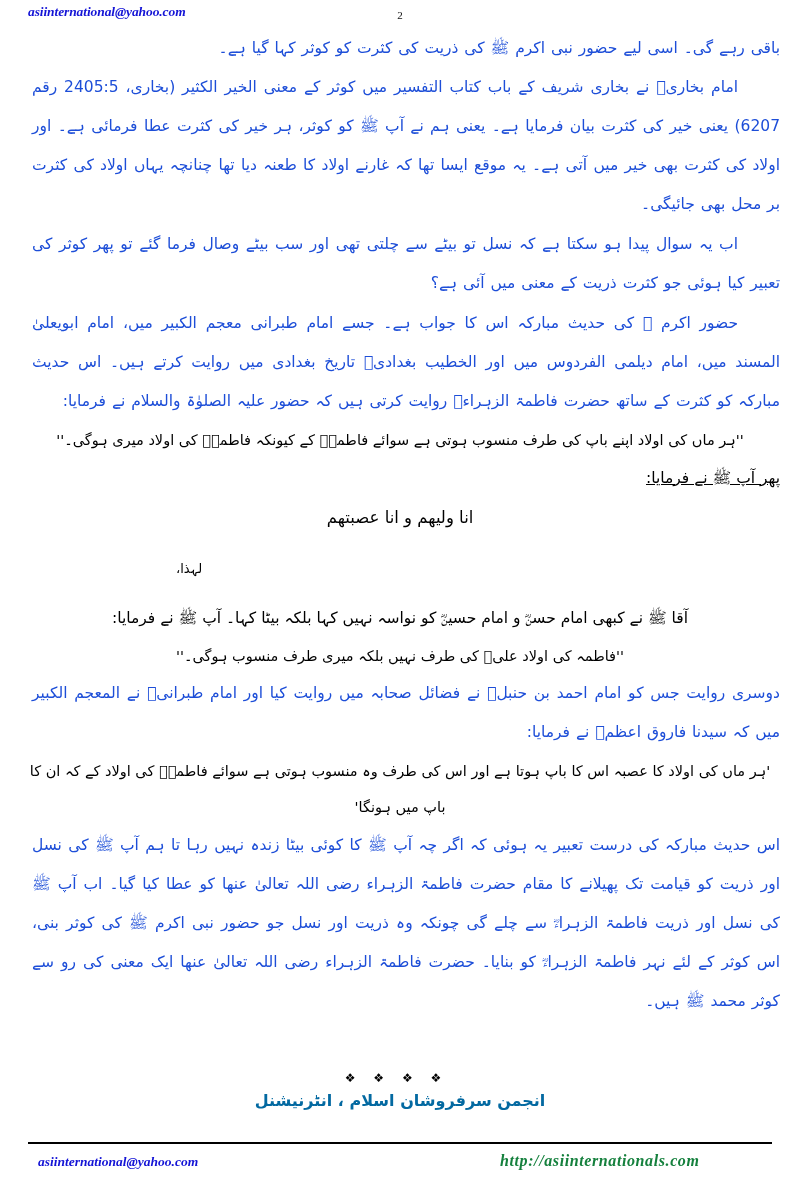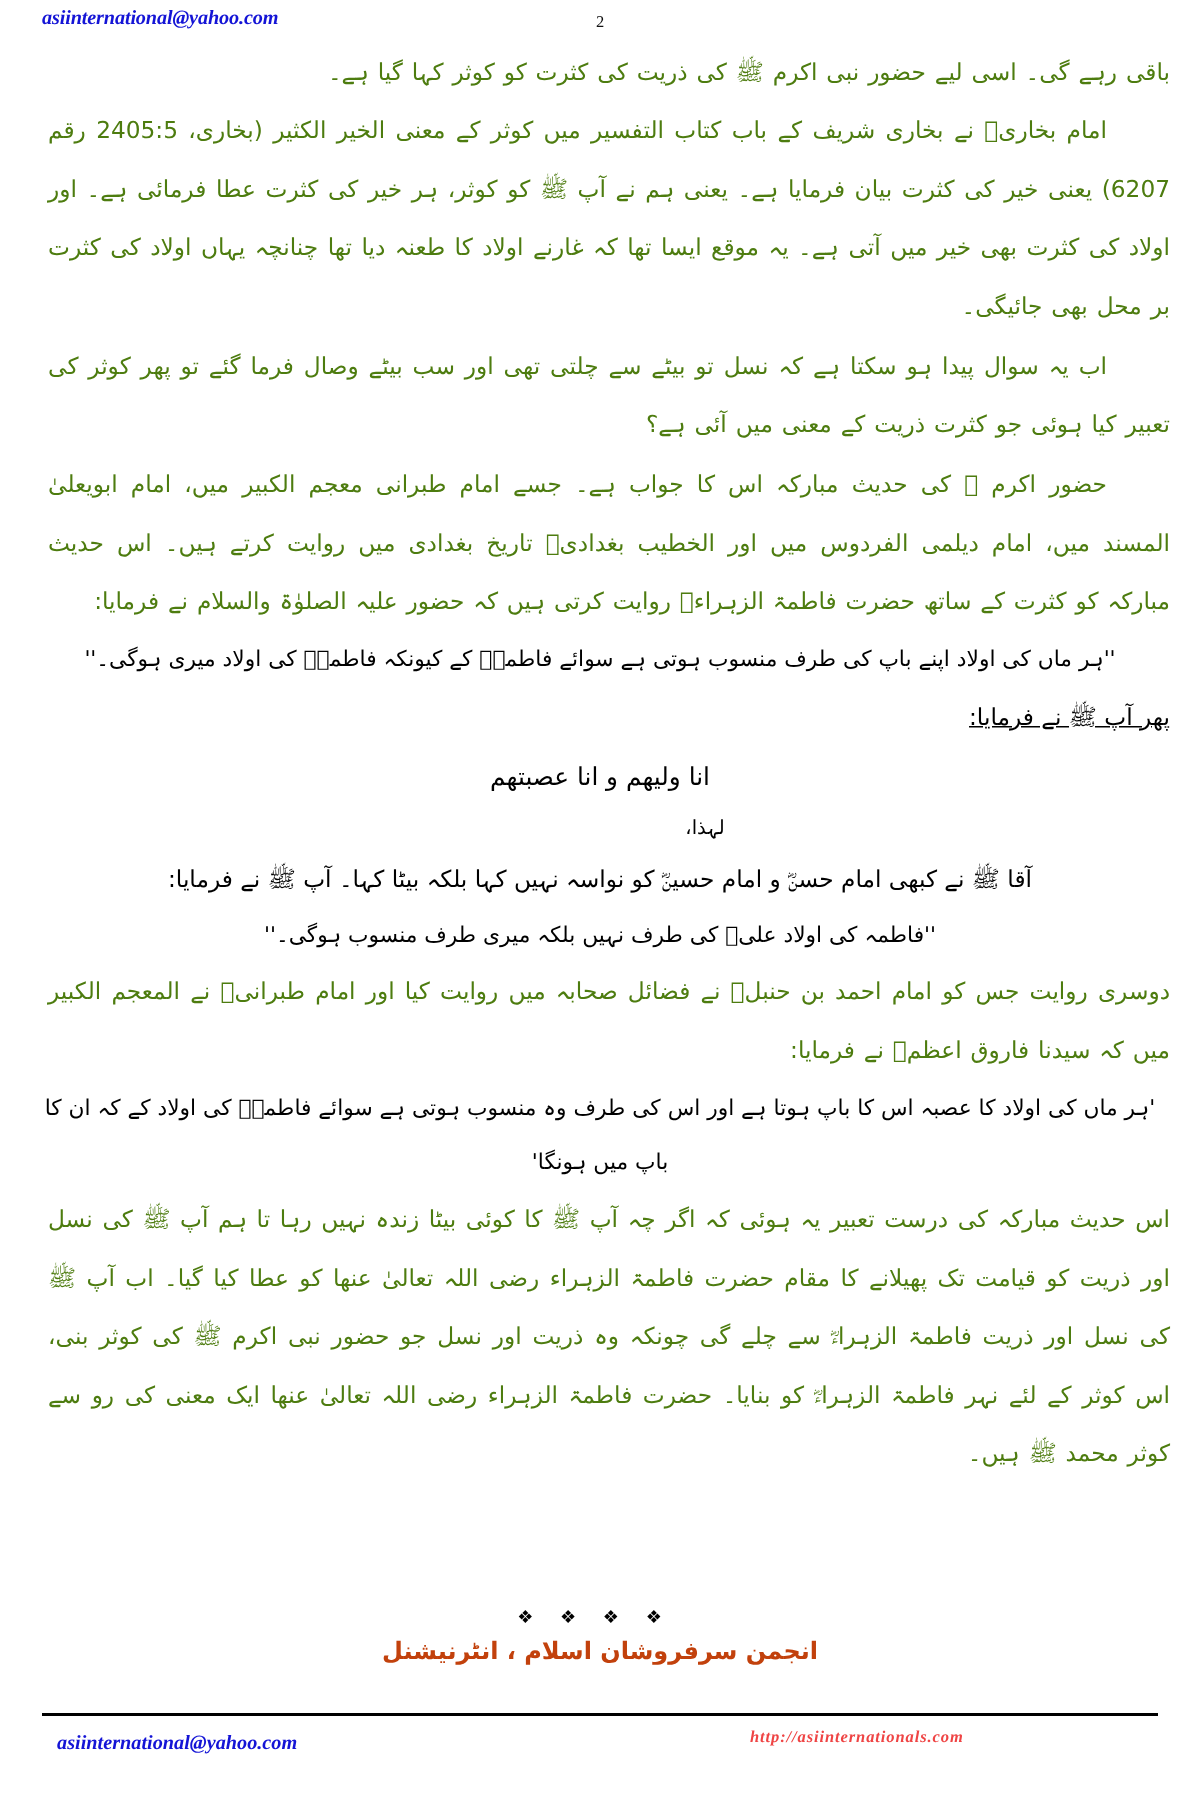--- a/index.html
+++ b/index.html
@@ -66,21 +66,21 @@
     width: 760px;
     height: 1040px;
     direction: rtl;
     text-align: right;
   }
 
   .para {
     font-family: "DejaVu Sans", "Liberation Sans", sans-serif;
     font-size: 15.5px;
     line-height: 2.52;
-    color: #4d7c0f;
+    color: #1d4ed8;
     text-align: justify;
     text-align-last: right;
     margin: 0 0 1px 12px;
     word-spacing: 1px;
   }
   .para.indent { text-indent: 42px; }
   .para.tight  { line-height: 2.38; }
 
   .line-right {
     font-family: "DejaVu Sans", "Liberation Sans", sans-serif;
@@ -105,23 +105,23 @@
     font-family: "DejaVu Sans", "Liberation Sans", sans-serif;
     font-size: 14.5px;
     line-height: 2.5;
     text-align: center;
     margin: 0;
   }
   .small-marker {
     font-family: "DejaVu Sans", "Liberation Sans", sans-serif;
     font-size: 13px;
     line-height: 2.2;
-    text-align: center;
+    text-align: left;
     padding-left: 140px;
-    margin: 0;
+    margin: 16px;
   }
   .ref-line {
     font-family: "DejaVu Sans", "Liberation Sans", sans-serif;
     font-size: 14.5px;
     line-height: 2.4;
     text-align: center;
     margin: 0;
   }
 
   
@@ -140,21 +140,21 @@
     color: #000;
     padding-right: 7px;
     margin-bottom: 7px;
     font-family: "DejaVu Sans", sans-serif;
   }
   .org-name {
     font-family: "DejaVu Sans", "Liberation Sans", sans-serif;
     font-weight: bold;
     font-size: 16px;
     letter-spacing: 0.6px;
-    color: #c2410c;
+    color: #0369a1;
   }
 
   
   .page-footer {
     position: absolute;
     left: 0;
     top: 1142px;
     width: 800px;
     height: 58px;
     direction: ltr;
@@ -178,23 +178,23 @@
     color: #1414d6;
     white-space: nowrap;
   }
   .footer-url {
     position: absolute;
     top: 10px;
     left: 500px;
     font-family: "Liberation Serif", "DejaVu Serif", serif;
     font-style: italic;
     font-weight: bold;
-    font-size: 11px;
+    font-size: 16px;
     letter-spacing: 0.6px;
-    color: #ef4444;
+    color: #15803d;
     white-space: nowrap;
   }
 </style>
 </head>
 <body>
 
 <div class="page">
 
   <div class="page-header">
     <div class="header-email">asiinternational@yahoo.com</div>

